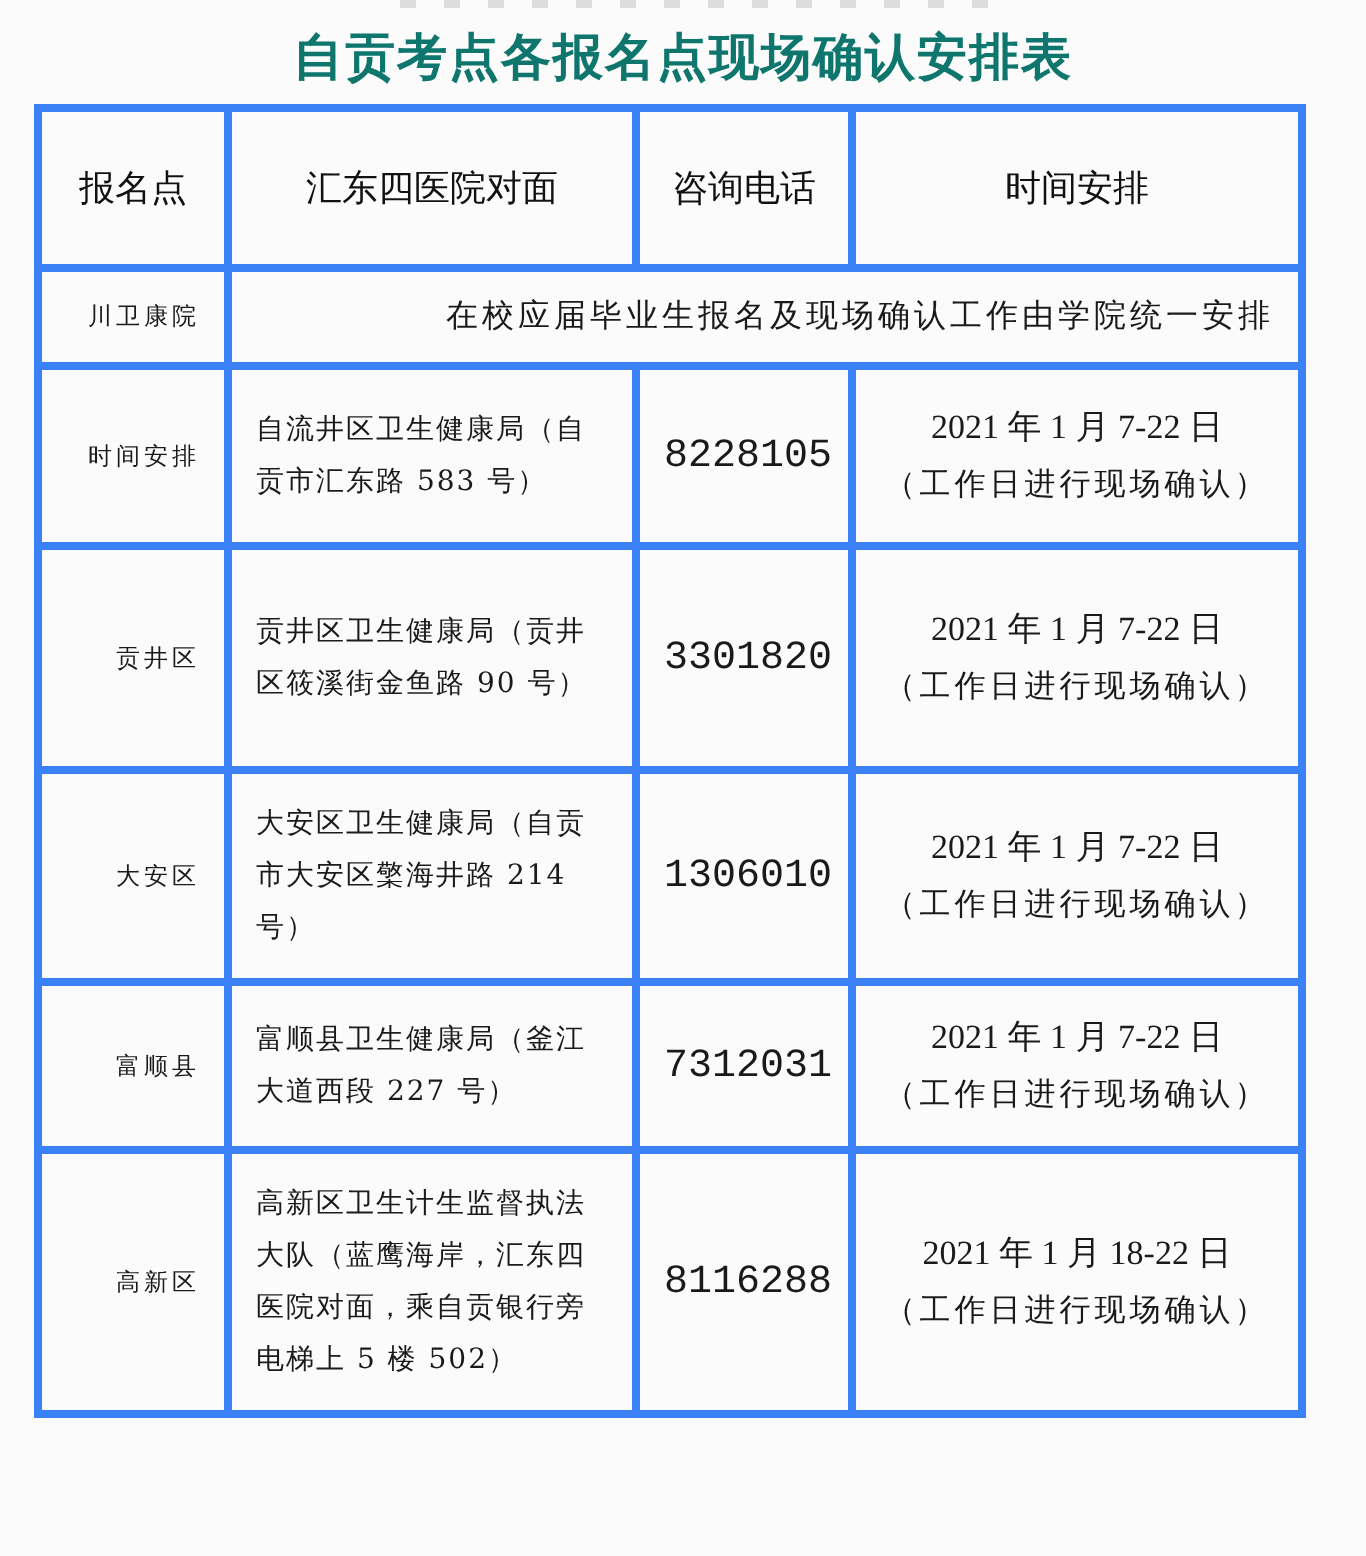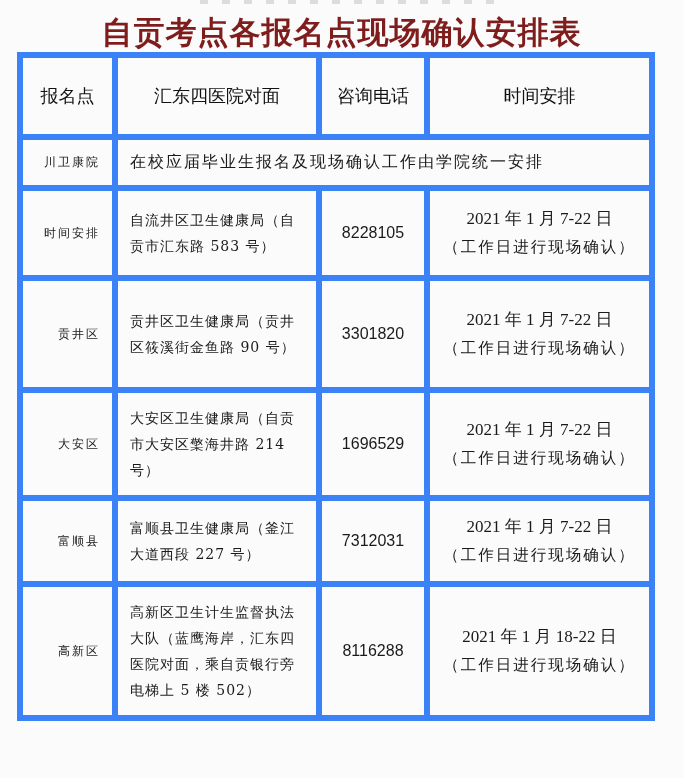--- a/index.html
+++ b/index.html
@@ -25,35 +25,35 @@
       opacity: 0.6;
     }
     .doc-title {
       position: absolute;
       left: 0;
       top: 12px;
       width: 683px;
       text-align: center;
       font-family: "DejaVu Sans", sans-serif;
       font-weight: bold;
-      font-size: 31px;
+      font-size: 25px;
       letter-spacing: 1px;
-      color: #7f1d1d;
+      color: #0f766e;
     }
     table.schedule {
       position: absolute;
       left: 17px;
       top: 52px;
       width: 632px;
       border-collapse: collapse;
       table-layout: fixed;
       border: 2px solid #222;
     }
     table.schedule td, table.schedule th {
-      border: 6px solid #3b82f6;
+      border: 4px solid #3b82f6;
       padding: 12px;
       vertical-align: middle;
     }
     col.c1 { width: 95px; }
     col.c2 { width: 204px; }
     col.c3 { width: 108px; }
     col.c4 { width: 225px; }
     th {
       font-family: "DejaVu Sans", sans-serif;
       font-weight: normal;
@@ -70,40 +70,40 @@
     td.address {
       text-align: left;
       font-size: 14px;
       line-height: 26px;
       padding: 0 4px 0 6px;
       letter-spacing: 1px;
       margin-top: 36px;
     }
     td.phone {
       text-align: center;
-      font-size: 16px;
-      font-family: Liberation Sans, sans-serif;
+      font-size: 20px;
+      font-family: Liberation Mono, monospace;
     }
     td.time {
       text-align: center;
       font-size: 15.5px;
       line-height: 28px;
       margin-top: 44px;
     }
     td.time .date {
       display: block;
       font-family: "Liberation Serif", serif;
       font-size: 17px;
     }
     td.time .note {
       display: block;
       letter-spacing: 2px;
     }
     td.merged-note {
-      text-align: left;
+      text-align: right;
       font-size: 16px;
       letter-spacing: 2px;
     }
   </style>
 </head>
 <body>
 
 <div class="top-strip"></div>
 
 <div class="doc-title">自贡考点各报名点现场确认安排表</div>
@@ -145,21 +145,21 @@
       <td class="phone">3301820</td>
       <td class="time">
         <span class="date">2021 年 1 月 7-22 日</span>
         <span class="note">（工作日进行现场确认）</span>
       </td>
     </tr>
 
     <tr style="height:89px">
       <td class="site">大安区</td>
       <td class="address">大安区卫生健康局（自贡市大安区檠海井路 214 号）</td>
-      <td class="phone">1696529</td>
+      <td class="phone">1306010</td>
       <td class="time">
         <span class="date">2021 年 1 月 7-22 日</span>
         <span class="note">（工作日进行现场确认）</span>
       </td>
     </tr>
 
 
 
     <tr style="height:62px">
       <td class="site">富顺县</td>

